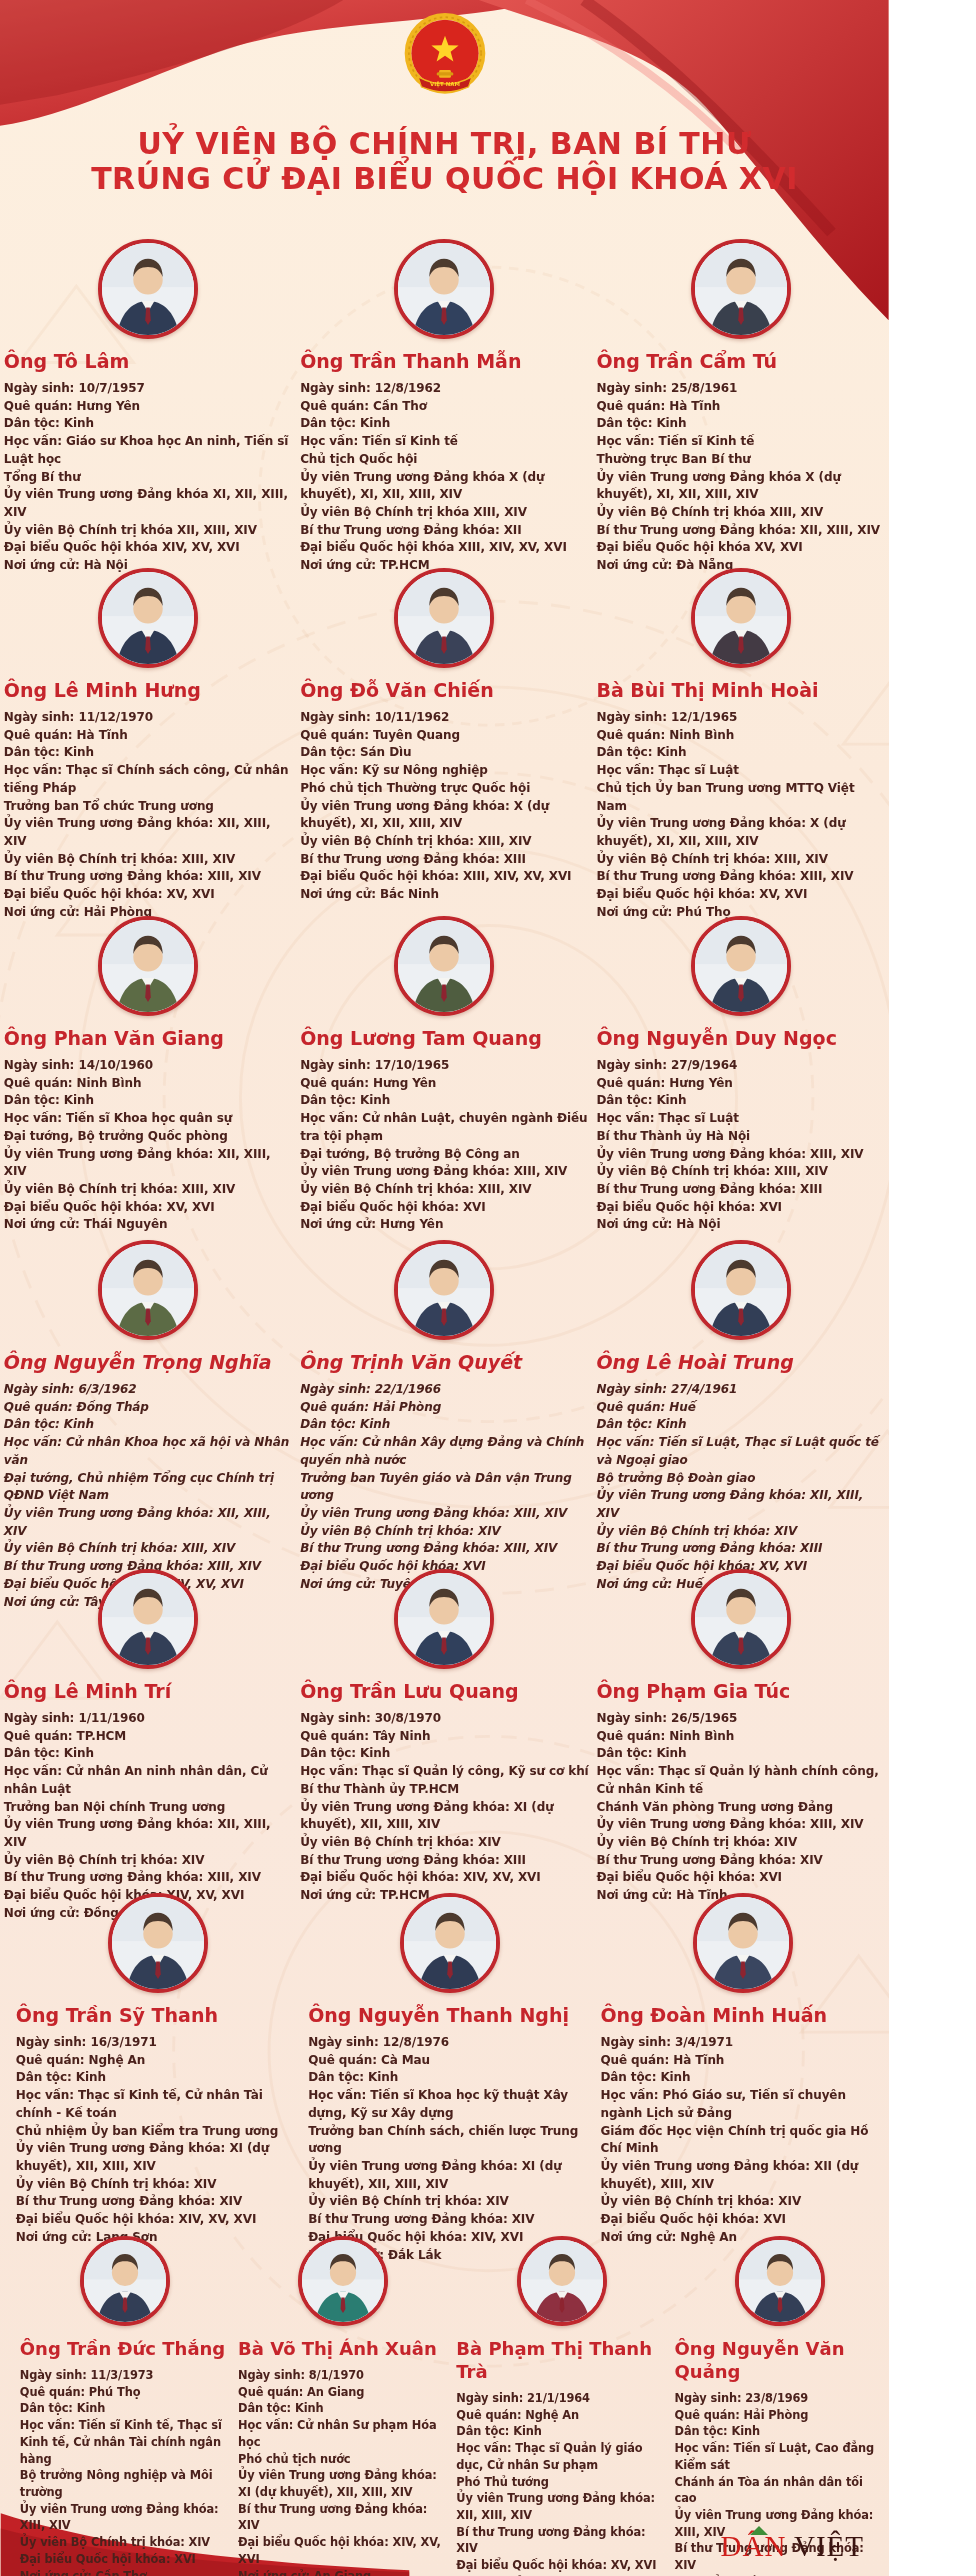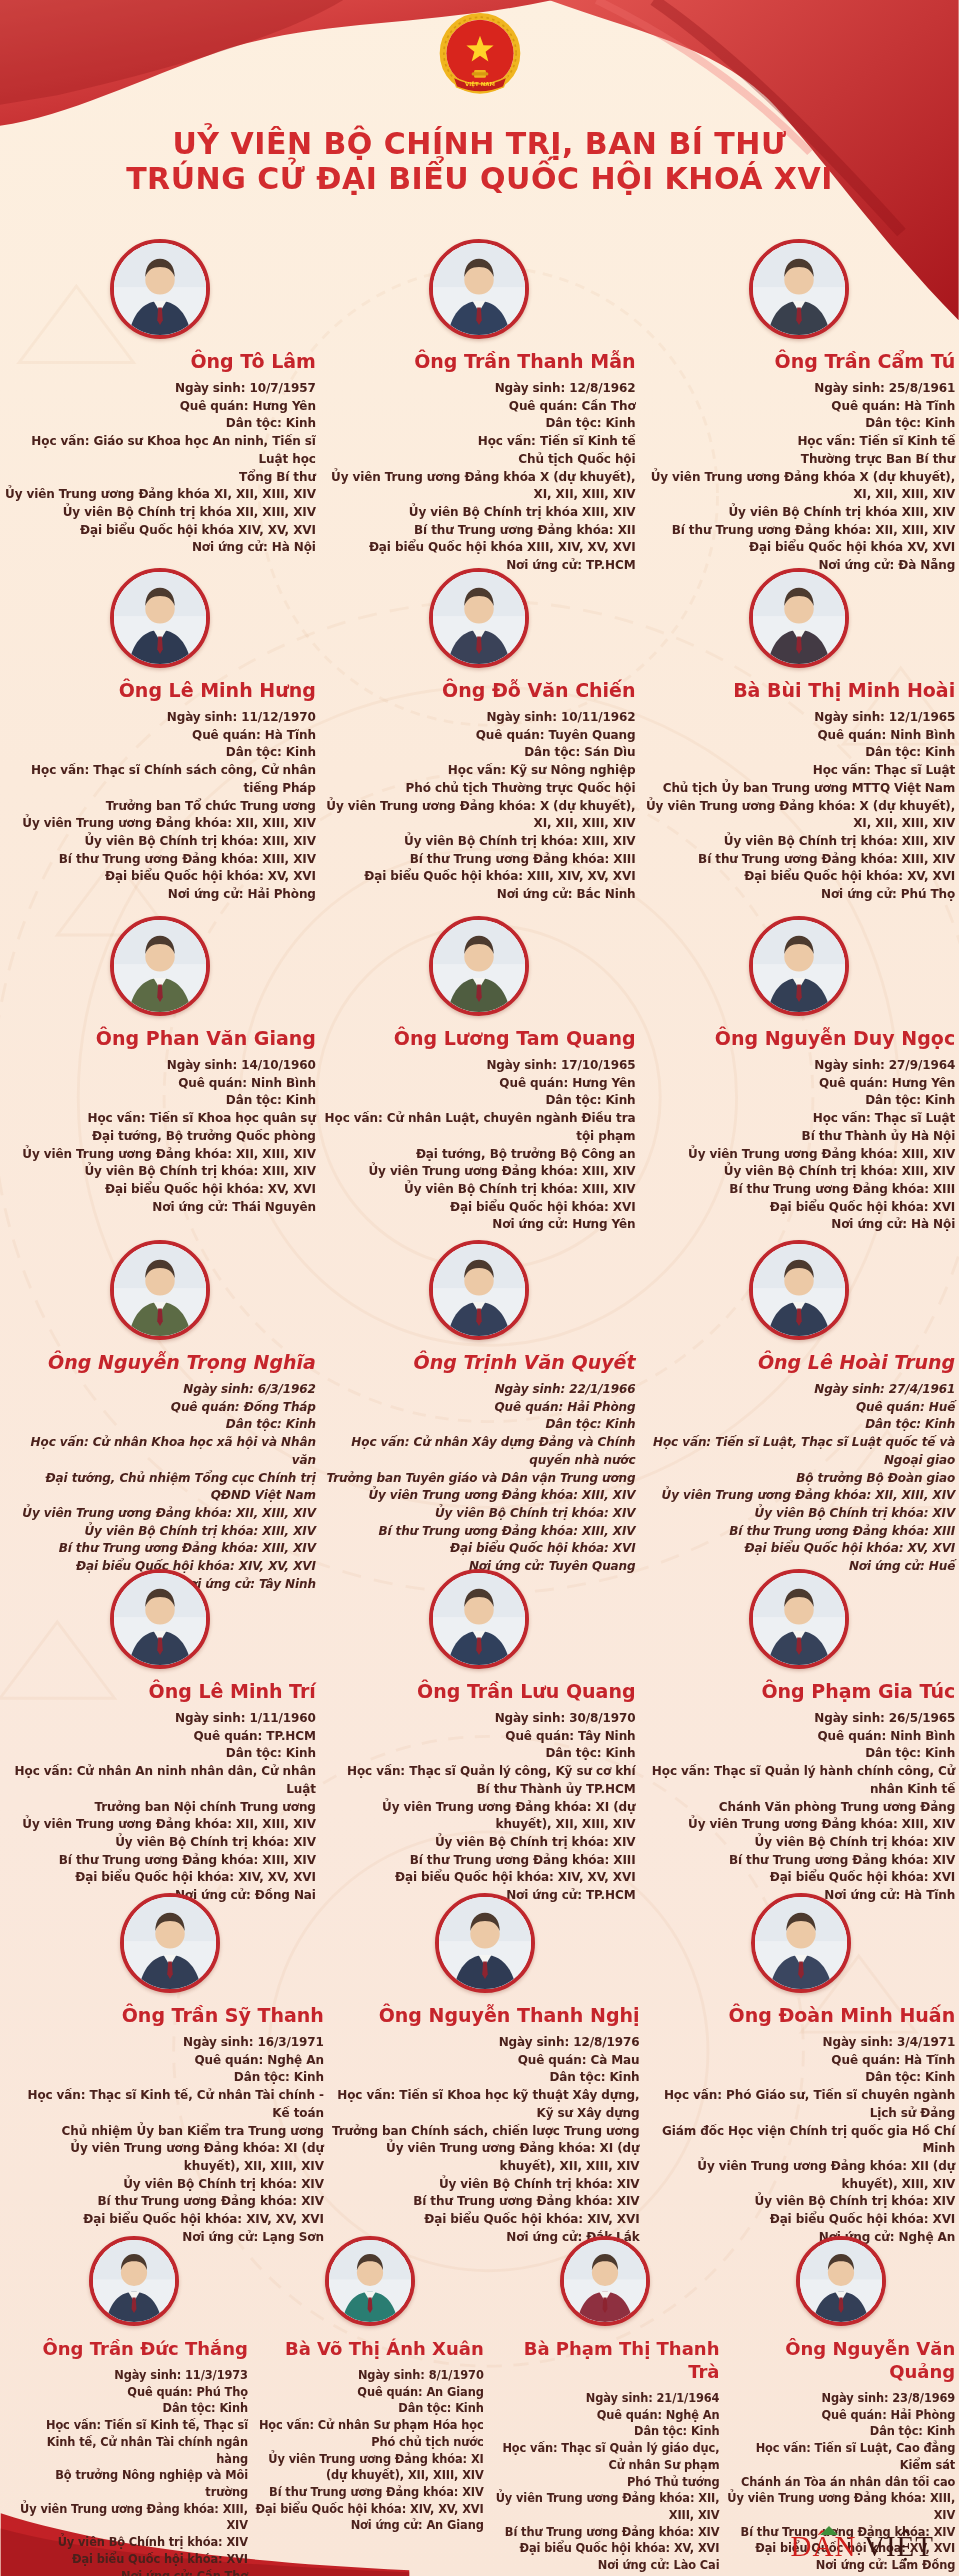--- a/index.html
+++ b/index.html
@@ -1,17 +1,17 @@
 <!DOCTYPE html>
 <html><head>
 <meta charset="utf-8">
 <style>
   html,body{margin:0;padding:0;}
   body{width:977px;height:2576px;overflow:hidden;font-family:"DejaVu Sans",sans-serif;}
-  .page{position:relative;width:959px;height:2576px;overflow:hidden;
+  .page{position:relative;width:889px;height:2576px;overflow:hidden;
         background:linear-gradient(180deg,#fdf0e0 0%,#fbeadb 30%,#fae8dc 70%,#f9e6d8 100%);}
   .bg-pattern{position:absolute;inset:0;pointer-events:none;}
   .drape{position:absolute;top:0;pointer-events:none;}
   .drape-left{left:0;}
   .drape-right{right:0;}
   .swoosh{position:absolute;left:0;bottom:0;pointer-events:none;}
   header{position:absolute;top:0;left:0;right:0;text-align:center;}
   .emblem{margin-top:13.4px;}
   .title{margin:25px auto 0;color:#d22b2e;font-weight:bold;font-size:30px;line-height:35px;letter-spacing:0.5px;}
   .title div{white-space:nowrap;}
@@ -19,21 +19,21 @@
   .row{display:grid;}
   .row.cols3{grid-template-columns:repeat(3,1fr);}
   .row.cols4{grid-template-columns:repeat(4,1fr);}
   #people-grid .row:nth-of-type(1){height:329px;}
   #people-grid .row:nth-of-type(2){height:348px;}
   #people-grid .row:nth-of-type(3){height:324px;}
   #people-grid .row:nth-of-type(4){height:329px;font-style:italic;}
   #people-grid .row:nth-of-type(5){height:324px;}
   #people-grid .row:nth-of-type(6){height:343px;padding-left:12px;}
   #people-grid .row:nth-of-type(7){height:301px;padding-left:16px;}
-  .card{text-align:right;padding:0 3.8px;}
+  .card{text-align:left;padding:0 3.8px;}
   .photo{width:92px;height:92px;margin:0 auto;border-radius:50%;border:4.8px solid #c0272d;
          overflow:hidden;background:#eef1f4;box-shadow:0 1.9px 3.8px rgba(120,40,20,.25);}
   .photo svg{display:block;width:100%;height:100%;}
   .cols4 .photo{width:82px;height:82px;}
   .name{margin:11.4px 0 6.7px;font-size:19px;line-height:23px;color:#c5242b;font-weight:bold;}
   .cols4 .name{font-size:18px;}
   .lines{max-width:319px;margin:0 auto;color:#4b211c;font-size:12px;line-height:17.7px;
          font-weight:bold;letter-spacing:-0.1px;}
   .cols4 .lines{max-width:239px;font-size:11.4px;line-height:16.7px;}
   footer{position:absolute;right:25px;bottom:13.4px;}

